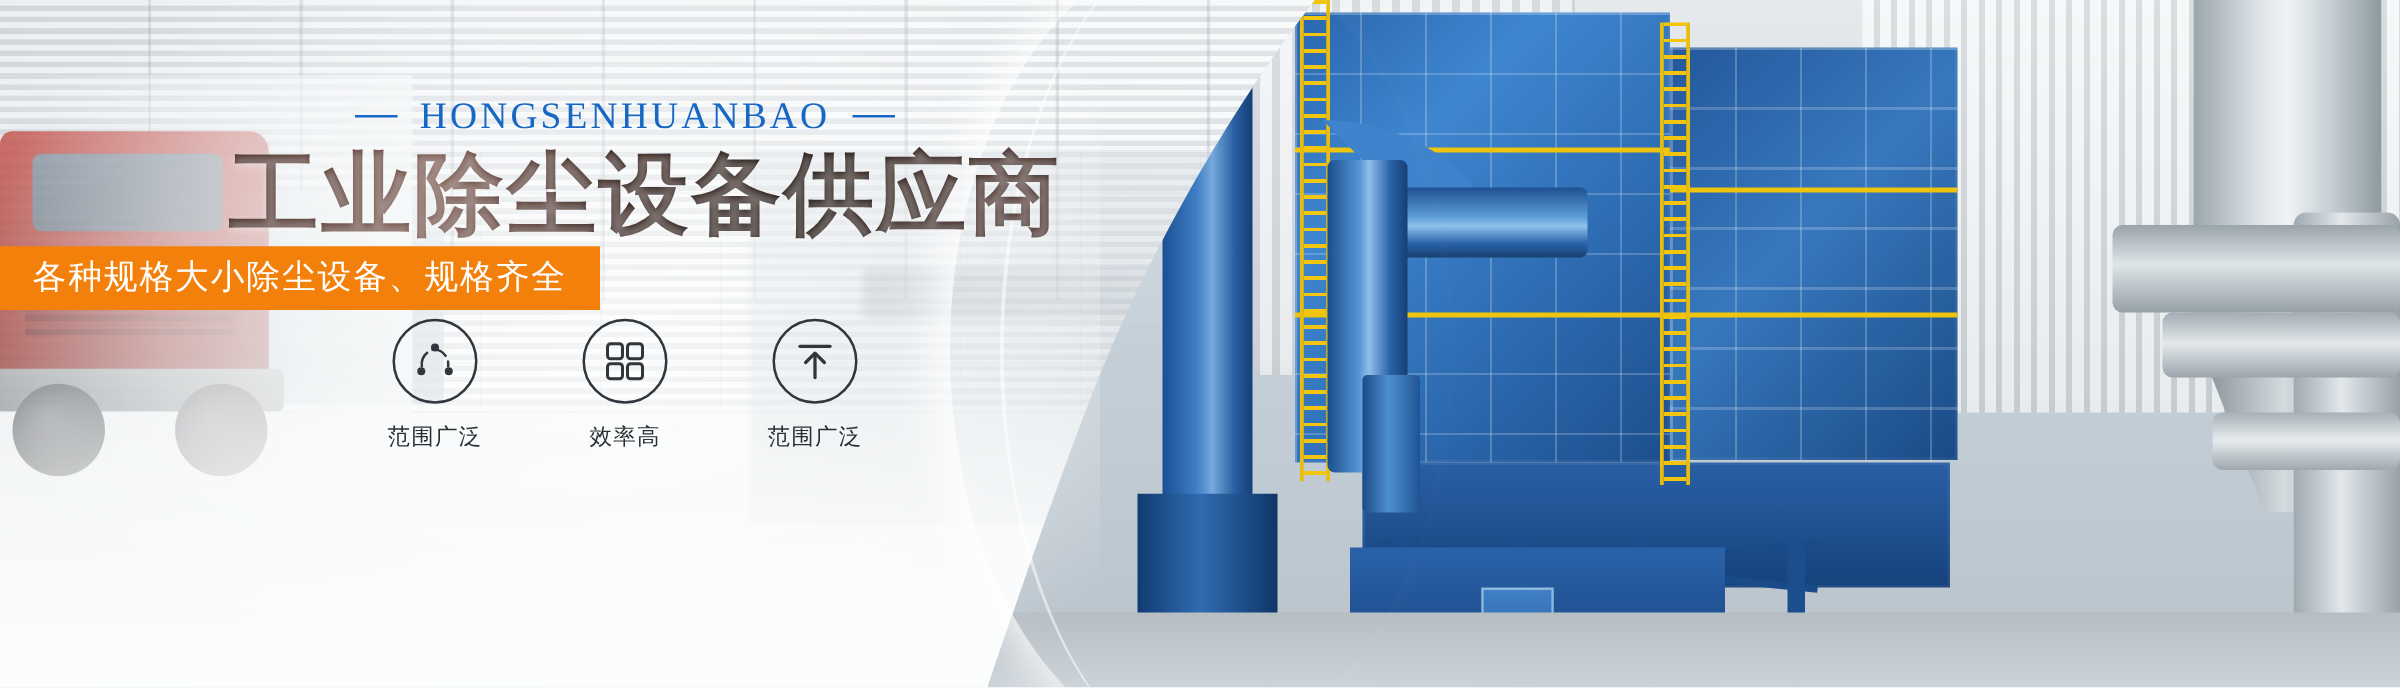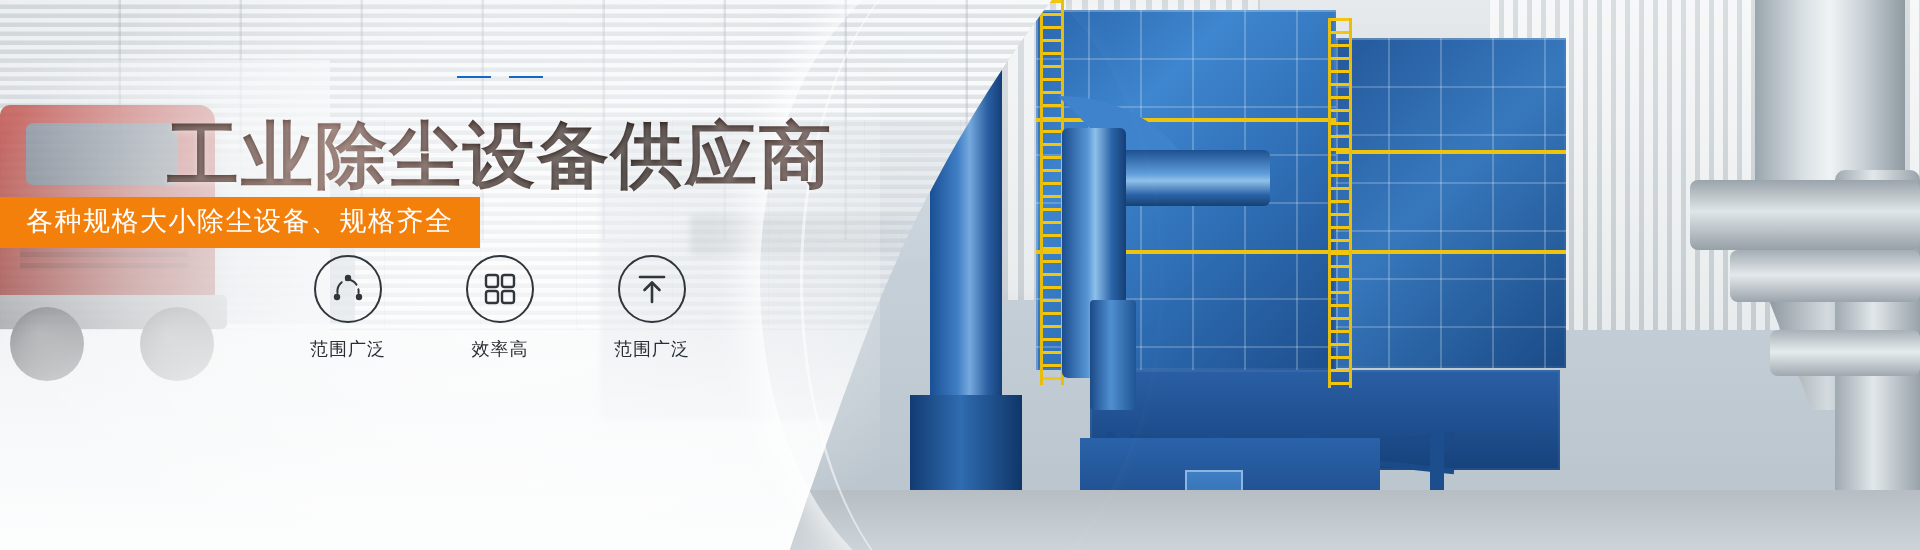--- a/index.html
+++ b/index.html
@@ -306,21 +306,21 @@
   .eyebrow .dash {
     display:inline-block; width:34px; height:2px; background:#1767c4;
   }
   .eyebrow .etext {
     font-family:"Liberation Serif","DejaVu Serif",serif;
     font-size:30px; letter-spacing:2.5px; color:#1767c4; font-weight:400;
     white-space:nowrap;
   }
 
   .headline {
-    position:absolute; left:0; top:108px; width:1000px; text-align:center;
+    position:absolute; left:16px; top:108px; width:1000px; text-align:center;
     font-size:72px; font-weight:bold; letter-spacing:2px;
     color:#2c1f1c;
     background:linear-gradient(96deg,#2b1d19 0%, #4a322c 18%, #7c5b52 33%, #3a2722 48%, #241a16 63%, #4b3530 80%, #2a1d19 100%);
     -webkit-background-clip:text; background-clip:text;
     -webkit-text-fill-color:transparent; color:transparent;
     text-shadow:0 2px 6px rgba(255,255,255,.35);
     white-space:nowrap;
   }
 
   .subbar-wrap {
@@ -448,20 +448,21 @@
   </div>
 
   <div class="arc-divider"></div>
   <div class="arc-line"></div>
   <div class="text-veil"></div>
 
   <div class="content">
 
     <div class="eyebrow">
       <span class="dash"></span>
+      <span class="etext">HONGSENHUANBAO</span>
       <span class="dash"></span>
     </div>
 
     <div class="headline">工业除尘设备供应商</div>
 
     <div class="subbar-wrap">
       <div class="subbar">各种规格大小除尘设备、规格齐全</div>
     </div>
 
     <div class="features">

